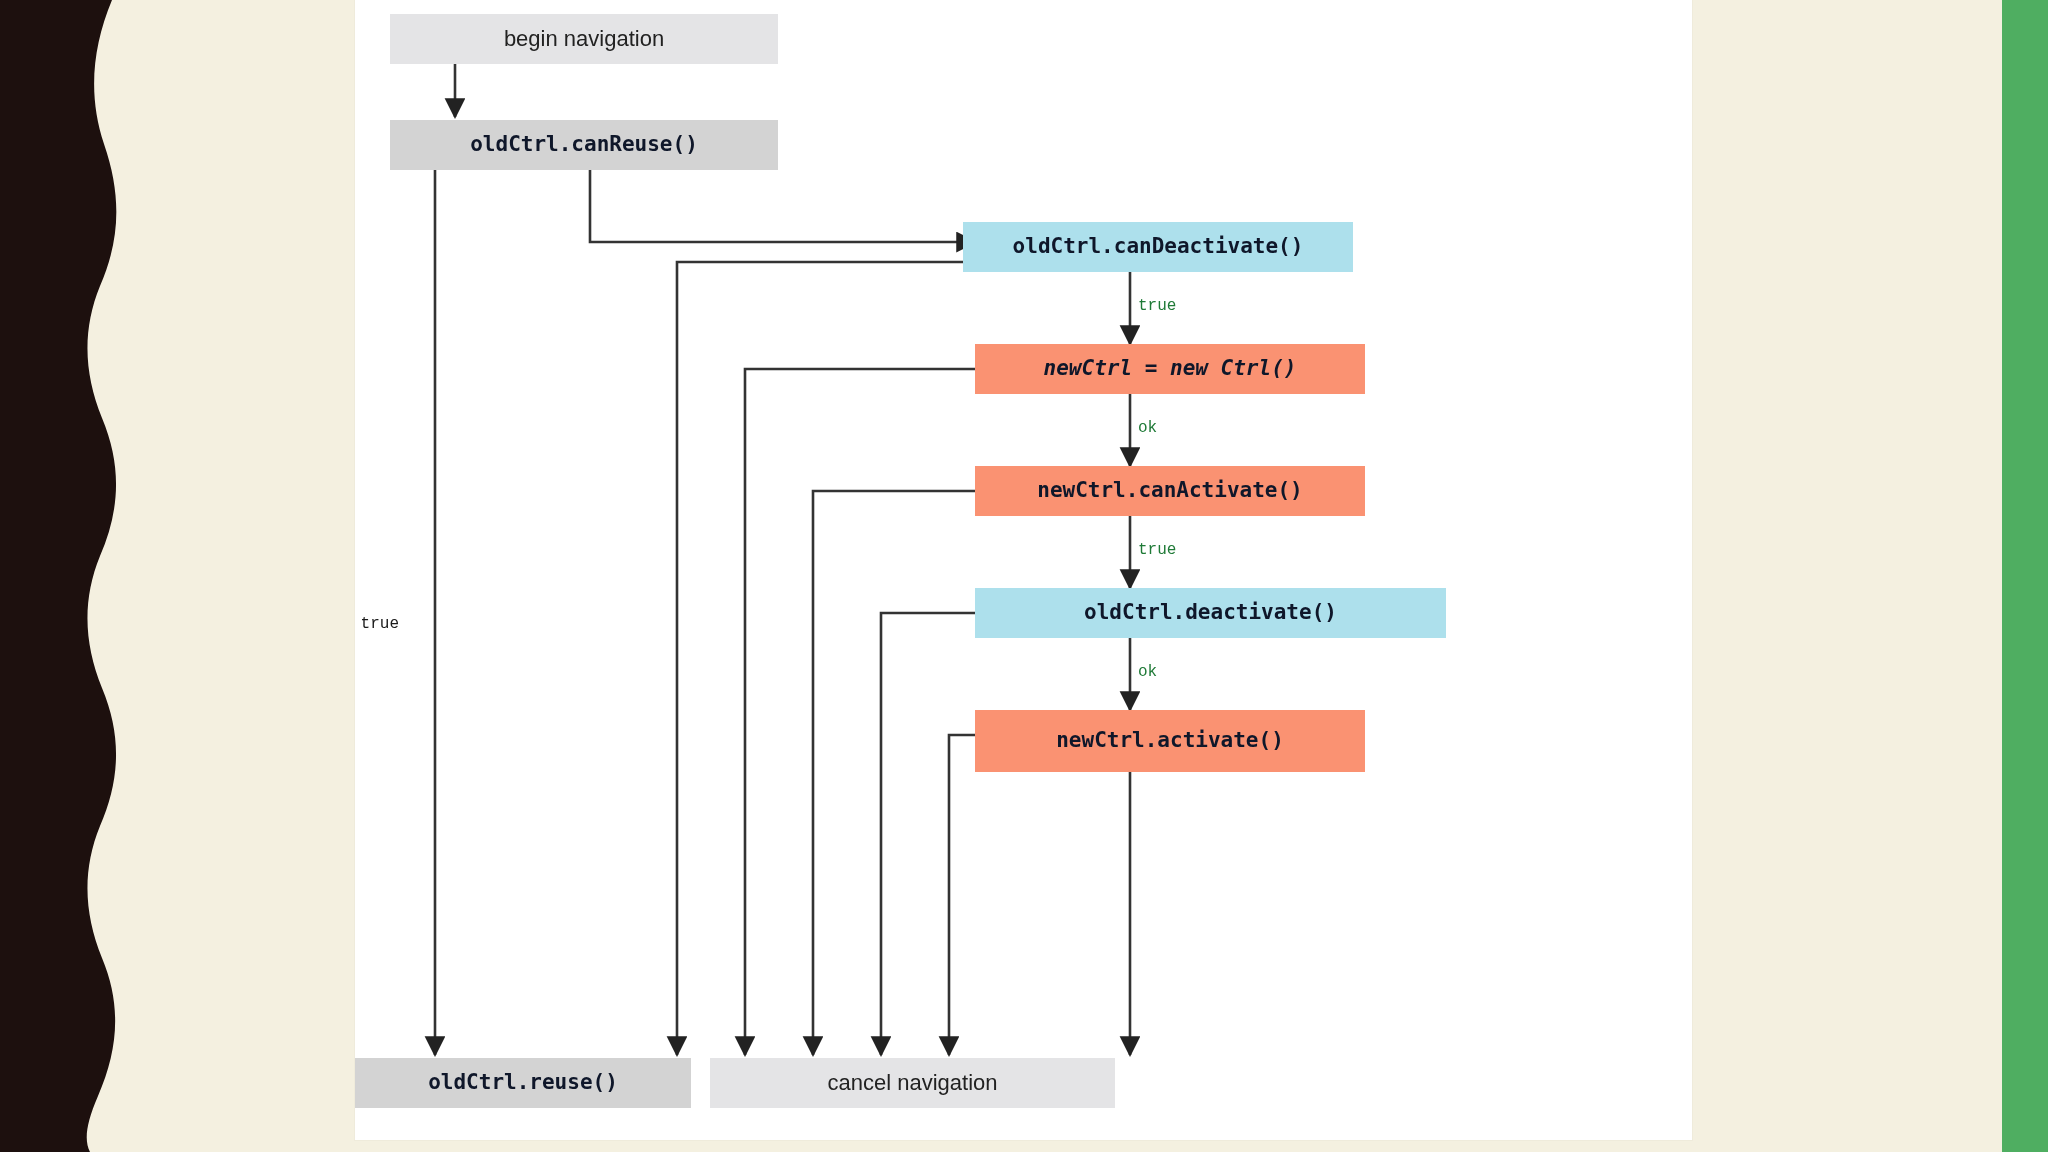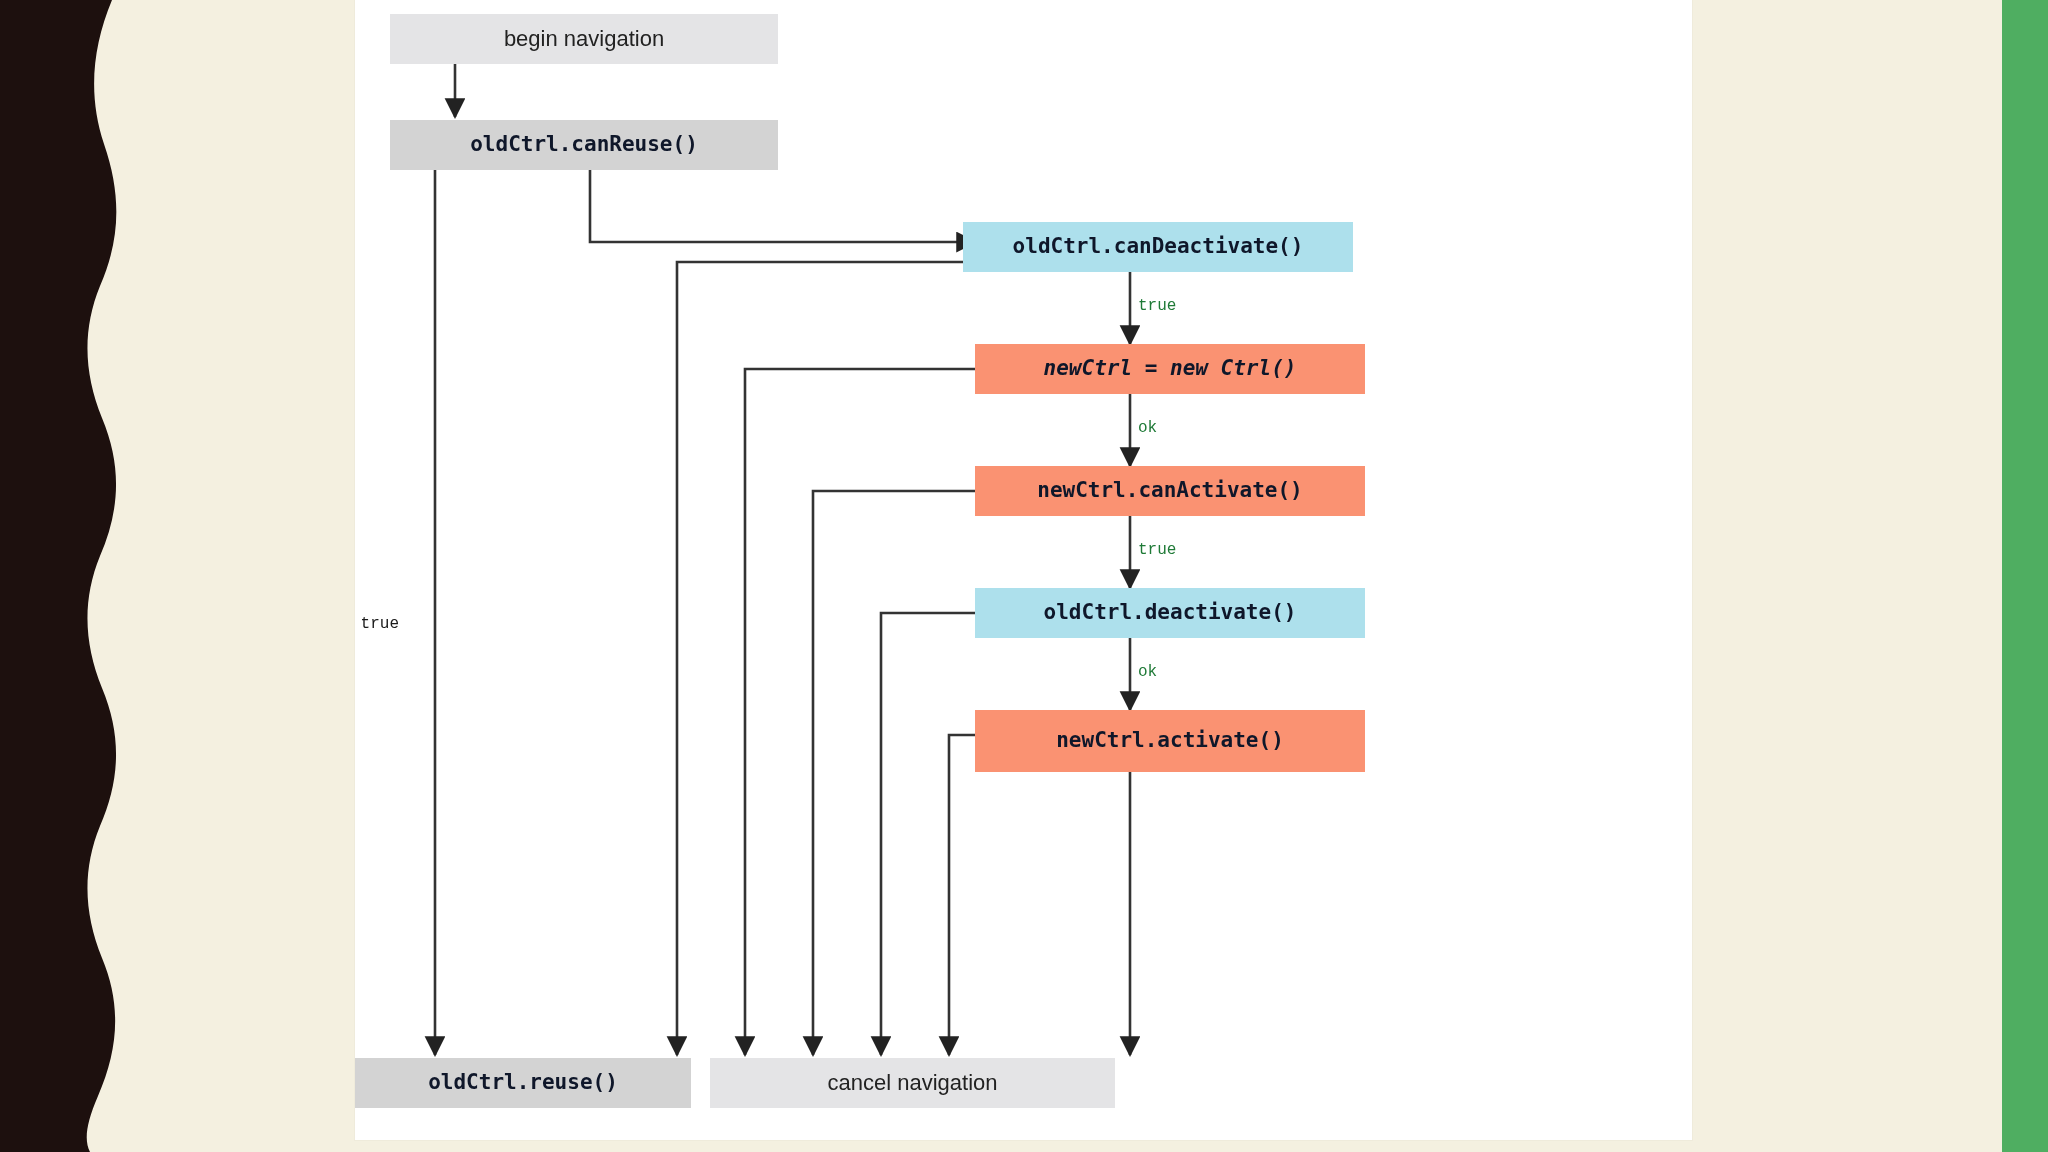--- a/index.html
+++ b/index.html
@@ -112,21 +112,21 @@
     </div>
 
     <div class="node n-orange" style="left:620px;top:344px;width:390px;height:50px;font-style:italic;">
       <span class="lbl mono">newCtrl = new Ctrl()</span>
     </div>
 
     <div class="node n-orange" style="left:620px;top:466px;width:390px;height:50px;">
       <span class="lbl mono">newCtrl.canActivate()</span>
     </div>
 
-    <div class="node n-blue" style="left:620px;top:588px;width:390px;height:50px;">
+    <div class="node n-blue" style="left:620px;top:588px;width:471px;height:50px;">
       <span class="lbl mono">oldCtrl.deactivate()</span>
     </div>
 
     <div class="node n-orange" style="left:620px;top:710px;width:390px;height:62px;">
       <span class="lbl mono">newCtrl.activate()</span>
     </div>
 
     <div class="node n-grey-mid" style="left:0px;top:1058px;width:336px;height:50px;">
       <span class="lbl mono">oldCtrl.reuse()</span>
     </div>

